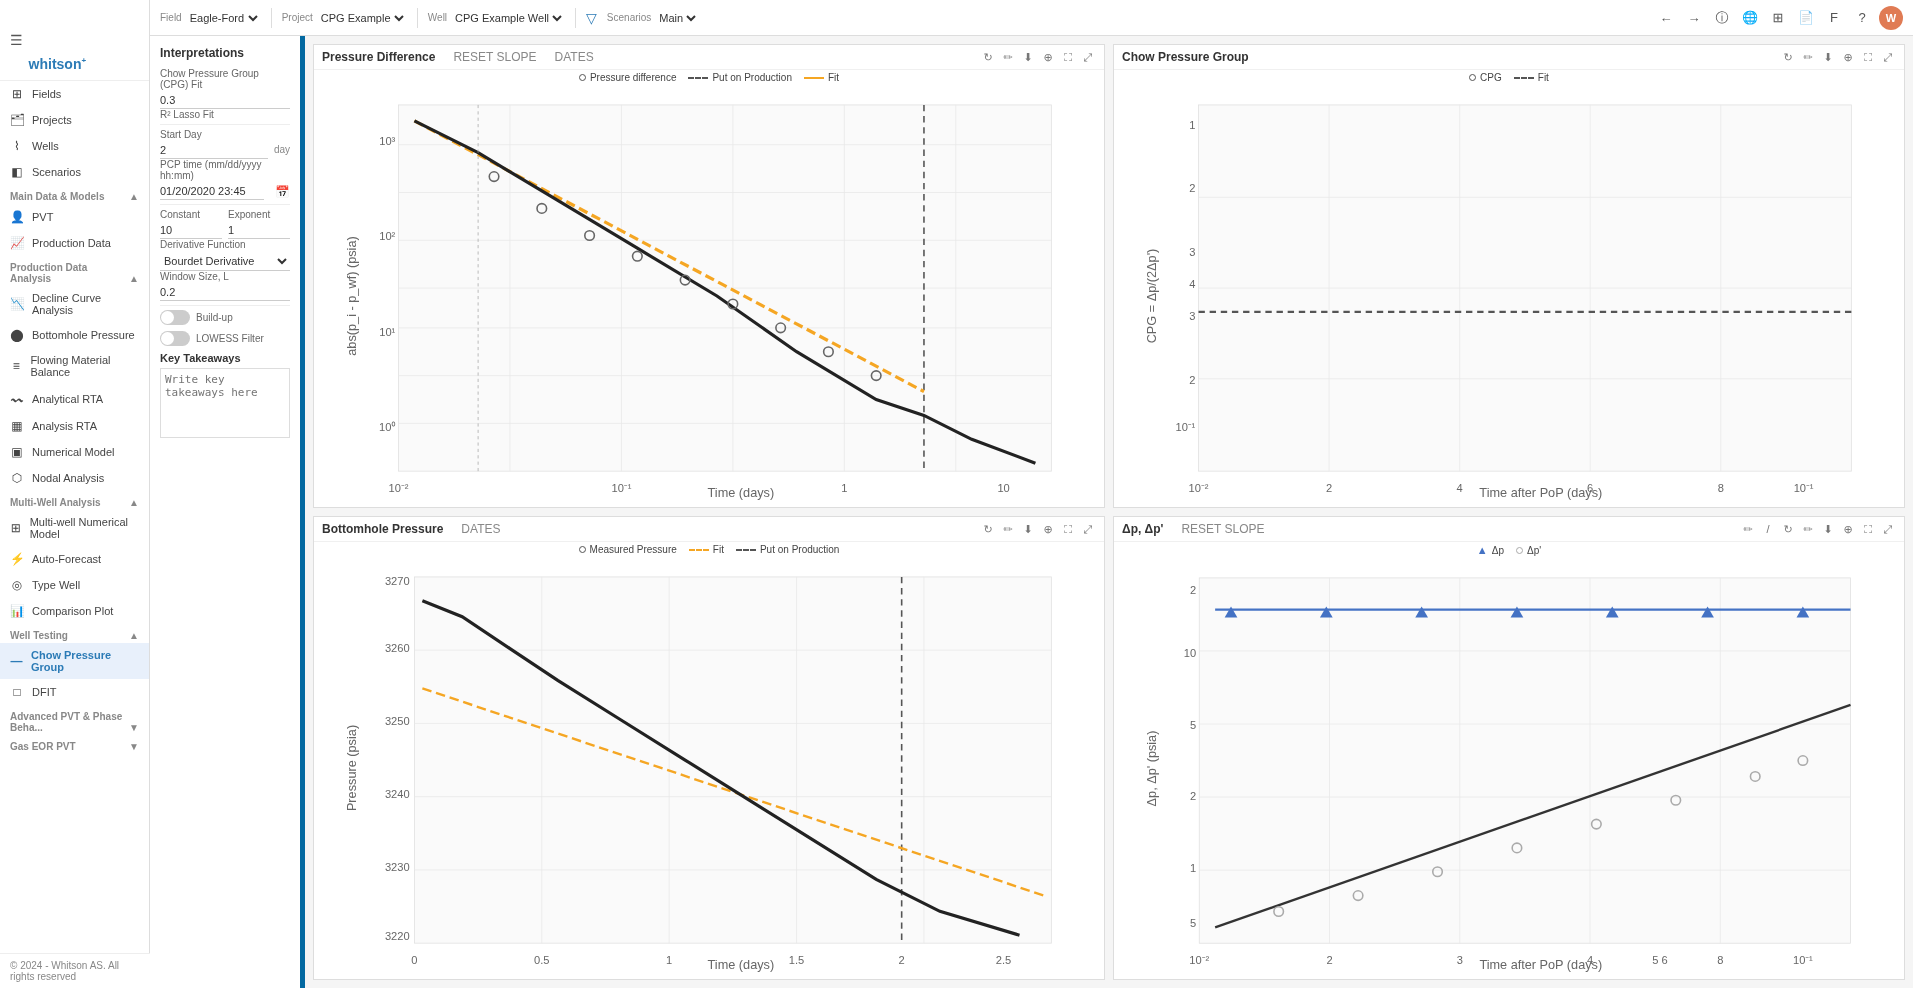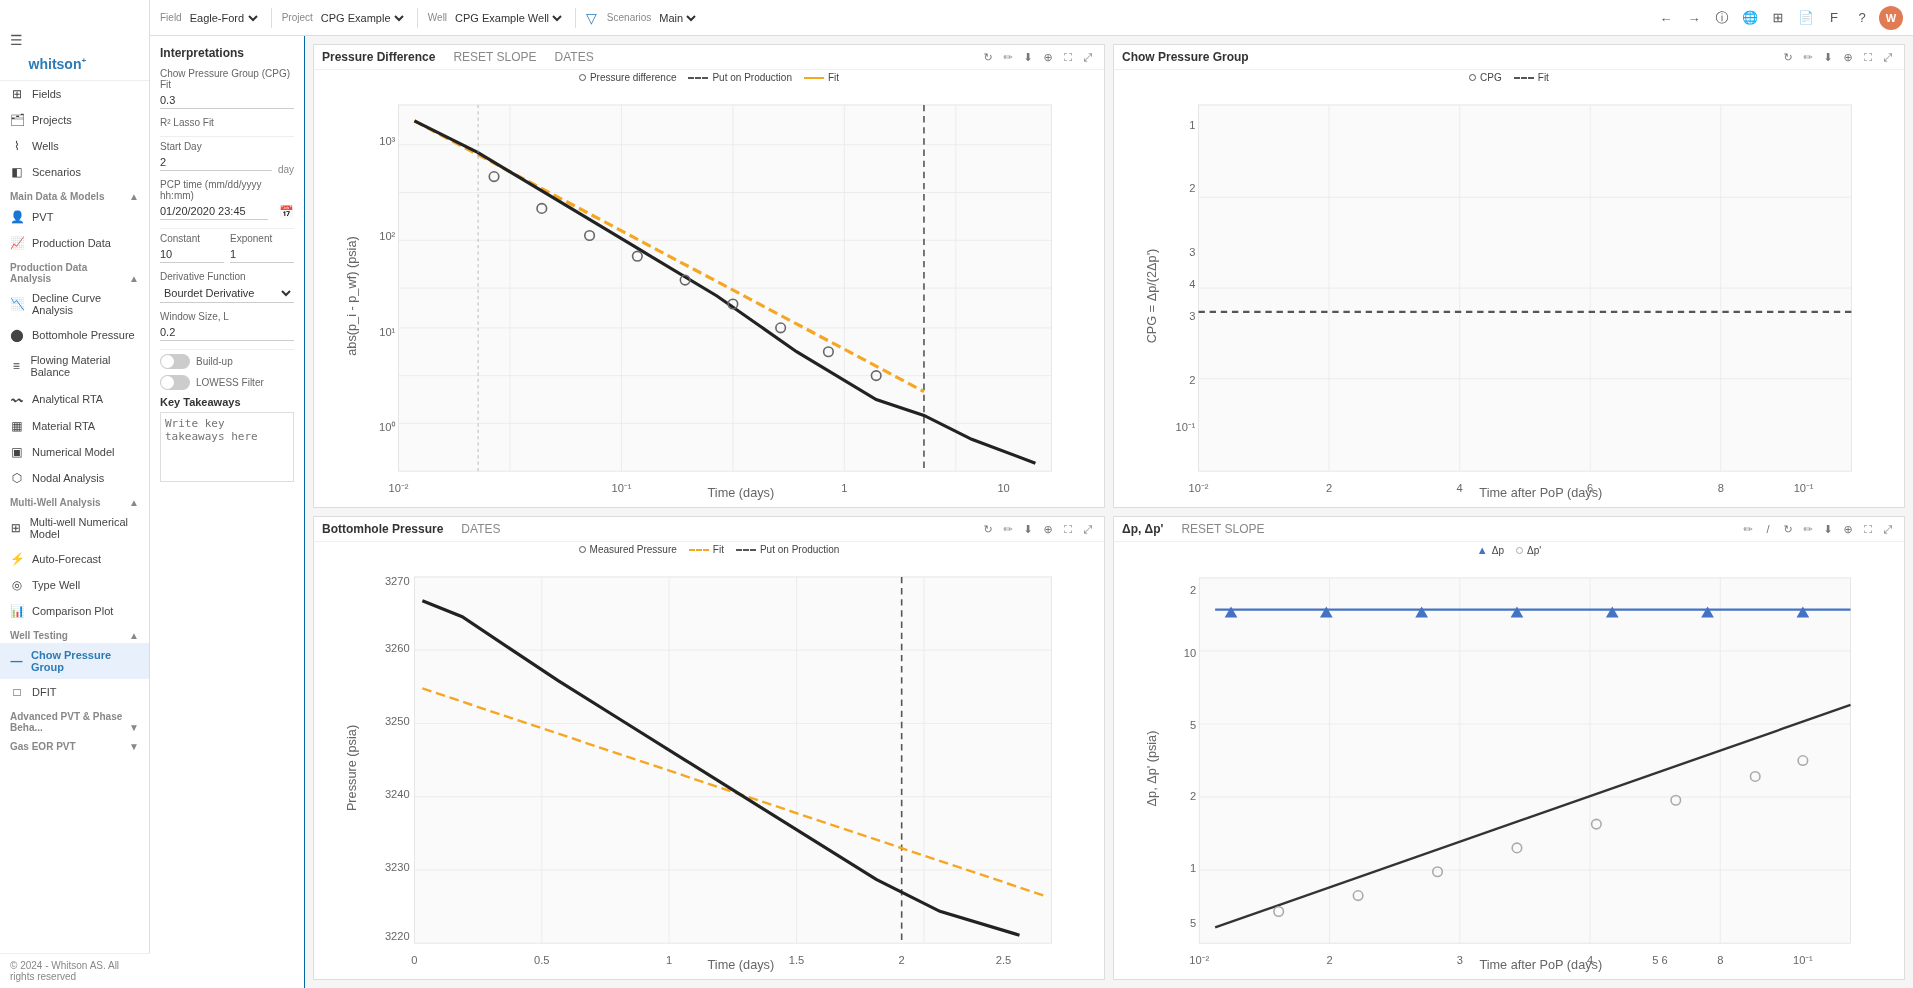--- a/index.html
+++ b/index.html
@@ -26,24 +26,24 @@
     .top-bar-field select { border: none; font-size: 11px; color: #333; background: transparent; outline: none; cursor: pointer; }
     .top-bar-separator { width: 1px; height: 20px; background: #ddd; }
     .top-bar-right { margin-left: auto; display: flex; align-items: center; gap: 6px; }
     .top-bar-right .btn-icon { width: 22px; height: 22px; display: flex; align-items: center; justify-content: center; cursor: pointer; color: #555; font-size: 13px; border-radius: 3px; }
     .avatar { width: 24px; height: 24px; border-radius: 50%; background: #e07b54; color: #fff; display: flex; align-items: center; justify-content: center; font-size: 11px; font-weight: bold; }
 
     
     .main-content { position: absolute; top: 36px; left: 150px; right: 0; bottom: 0; display: flex; overflow: hidden; }
 
     
-    .left-panel { width: 155px; min-width: 155px; background: #fff; border-right: 1px solid #0369a1; padding: 10px; overflow-y: auto; }
+    .left-panel { width: 155px; min-width: 155px; background: #fff; border-right: 5px solid #0369a1; padding: 10px; overflow-y: auto; }
     .left-panel h3 { font-size: 12px; font-weight: bold; color: #333; margin-bottom: 8px; }
 
-    .form-group { margin-bottom: 8px; }
+    .form-group { }
     .form-label { font-size: 10px; color: #666; margin-bottom: 2px; display: block; }
     .form-input { width: 100%; border: none; border-bottom: 1px solid #ccc; font-size: 11px; padding: 2px 0; outline: none; color: #333; background: transparent; }
     .form-row { display: flex; gap: 6px; align-items: flex-end; }
     .form-row .form-group { flex: 1; }
 
     .select-input { width: 100%; border: none; border-bottom: 1px solid #ccc; font-size: 11px; padding: 2px 0; outline: none; color: #333; background: transparent; }
 
     .toggle-group { display: flex; align-items: center; gap: 6px; margin-bottom: 6px; }
     .toggle { width: 30px; height: 15px; background: #ccc; border-radius: 8px; position: relative; cursor: pointer; }
     .toggle.off { background: #ccc; }
@@ -136,21 +136,21 @@
   <div class="sidebar-item">
     <span class="icon">≡</span>
     <span>Flowing Material Balance</span>
   </div>
   <div class="sidebar-item">
     <span class="icon">〰</span>
     <span>Analytical RTA</span>
   </div>
   <div class="sidebar-item">
     <span class="icon">▦</span>
-    <span>Material RTA</span>
+    <span>Analysis RTA</span>
   </div>
   <div class="sidebar-item">
     <span class="icon">▣</span>
     <span>Numerical Model</span>
   </div>
   <div class="sidebar-item">
     <span class="icon">⬡</span>
     <span>Nodal Analysis</span>
   </div>
 

